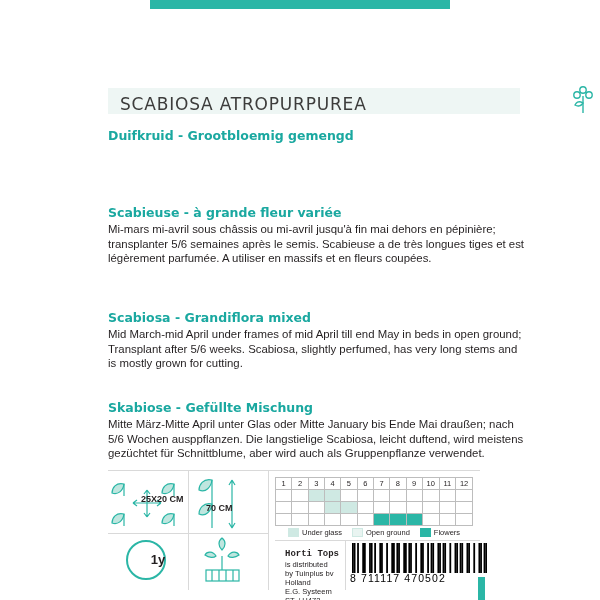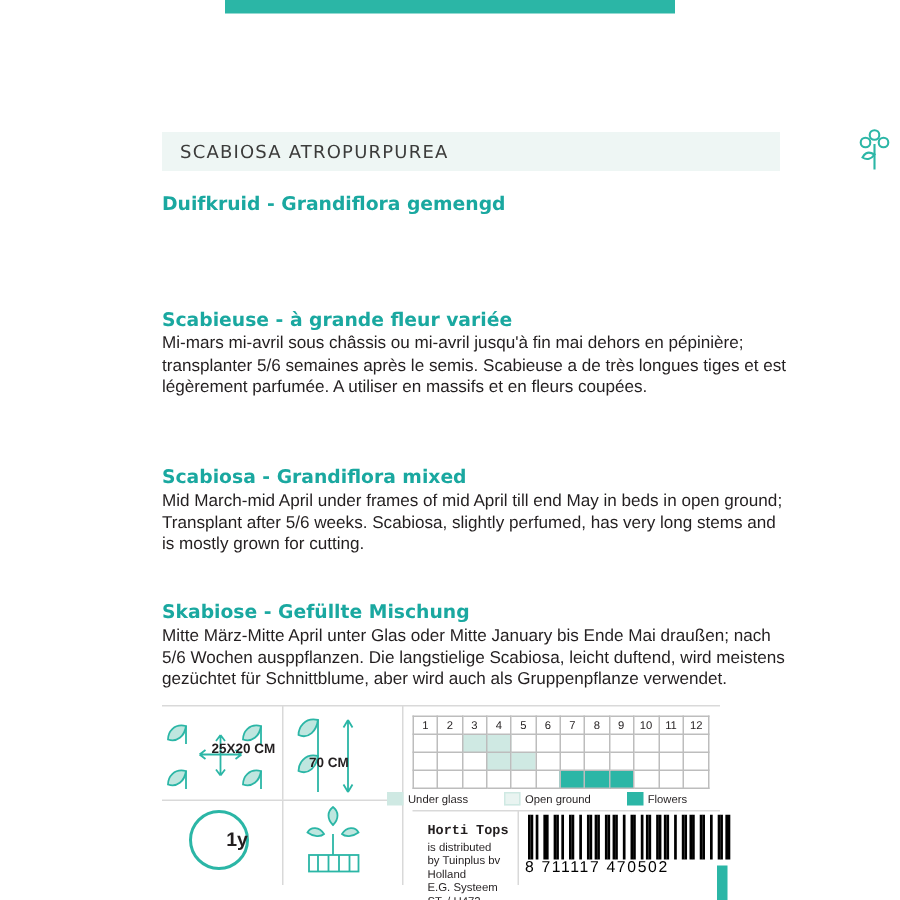--- a/index.html
+++ b/index.html
@@ -45,21 +45,21 @@
     left: 108px;
     top: 88px;
     width: 412px;
     height: 26px;
     background: #eef6f4;
   }
   .title-text {
     position: absolute;
     left: 120px;
     top: 94px;
-    font-size: 12px;
+    font-size: 17px;
     letter-spacing: 0.8px;
     color: #3c3c3b;
     font-family: "DejaVu Sans", sans-serif;
   }
   .flower-icon {
     position: absolute;
     left: 570px;
     top: 84px;
     width: 26px;
     height: 30px;
@@ -168,27 +168,27 @@
     color: #231f20;
     padding: 0;
   }
   .cal-table tr.months td { height: 11px; }
   .cal-table tr.band td { height: 11px; }
   .fill-light { background: #cfe9e3; }
   .fill-dark { background: #2bb6a6; }
 
   .legend {
     position: absolute;
-    left: 258px;
+    left: 288px;
     top: 528px;
     width: 205px;
     font-size: 7.5px;
     color: #231f20;
     display: flex;
-    gap: 24px;
+    gap: 10px;
     align-items: center;
   }
   .legend-item { display: flex; align-items: center; gap: 3px; }
   .sw { width: 11px; height: 9px; display: inline-block; }
   .sw-under { background: #cfe9e3; }
   .sw-open { background: #e9f4f1; border: 1px solid #cfe9e3; box-sizing: border-box; }
   .sw-flowers { background: #2bb6a6; }
 
   
   .brand {
@@ -243,21 +243,21 @@
         <circle cx="13" cy="6" r="3.2"></circle>
         <circle cx="7" cy="11" r="3.2"></circle>
         <circle cx="19" cy="11" r="3.2"></circle>
         <path d="M13 12 L13 29"></path>
         <path d="M13 19 C8 16 6 19 5 21 C8 23 11 22 13 19Z"></path>
       </g>
     </svg>
   </div>
 
   <div class="block b1">
-    <div class="heading">Duifkruid - Grandiflora gemengd</div>
+    <div class="heading">Duifkruid - Grootbloemig gemengd</div>
   </div>
 
   <div class="block b2">
     <div class="heading">Scabieuse - à grande fleur variée</div>
     <p class="body-text">Mi-mars mi-avril sous châssis ou mi-avril jusqu'à fin mai dehors en pépinière; transplanter 5/6 semaines après le semis. Scabieuse a de très longues tiges et est légèrement parfumée.  A utiliser en massifs et en fleurs coupées.</p>
   </div>
 
   <div class="block b3">
     <div class="heading">Scabiosa - Grandiflora mixed</div>
     <p class="body-text">Mid March-mid April under frames of mid April till end May in beds in open ground; Transplant after 5/6 weeks. Scabiosa, slightly perfumed, has very long stems and is mostly grown for cutting.</p>

